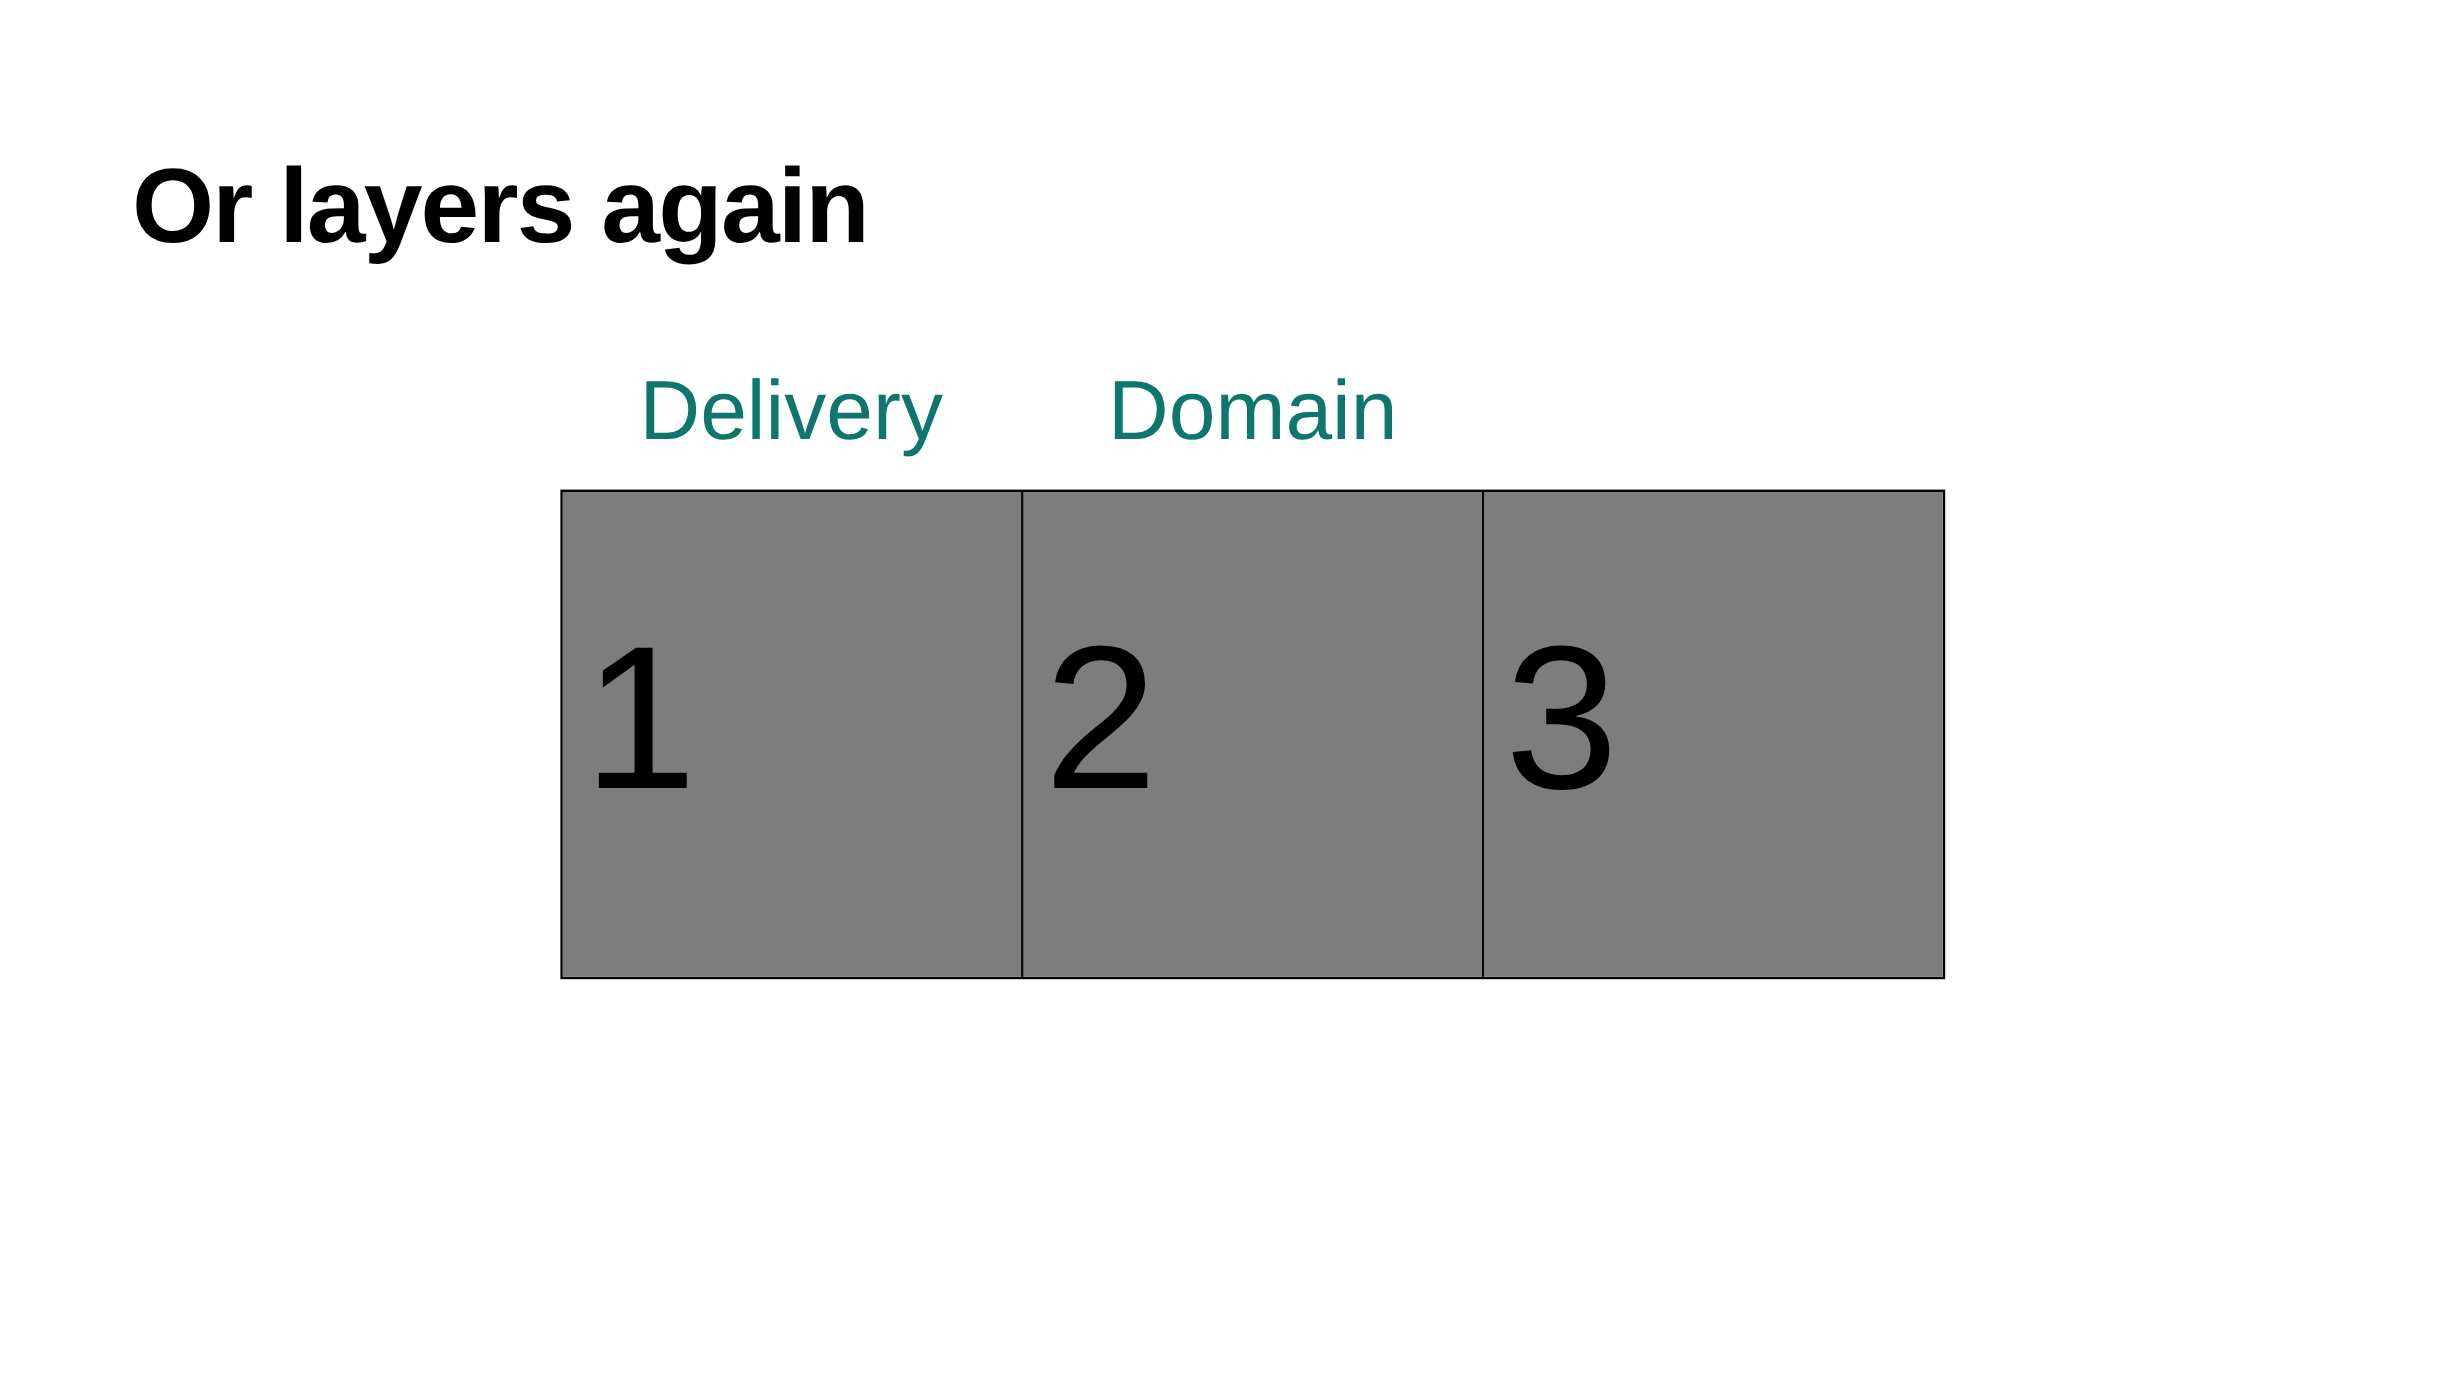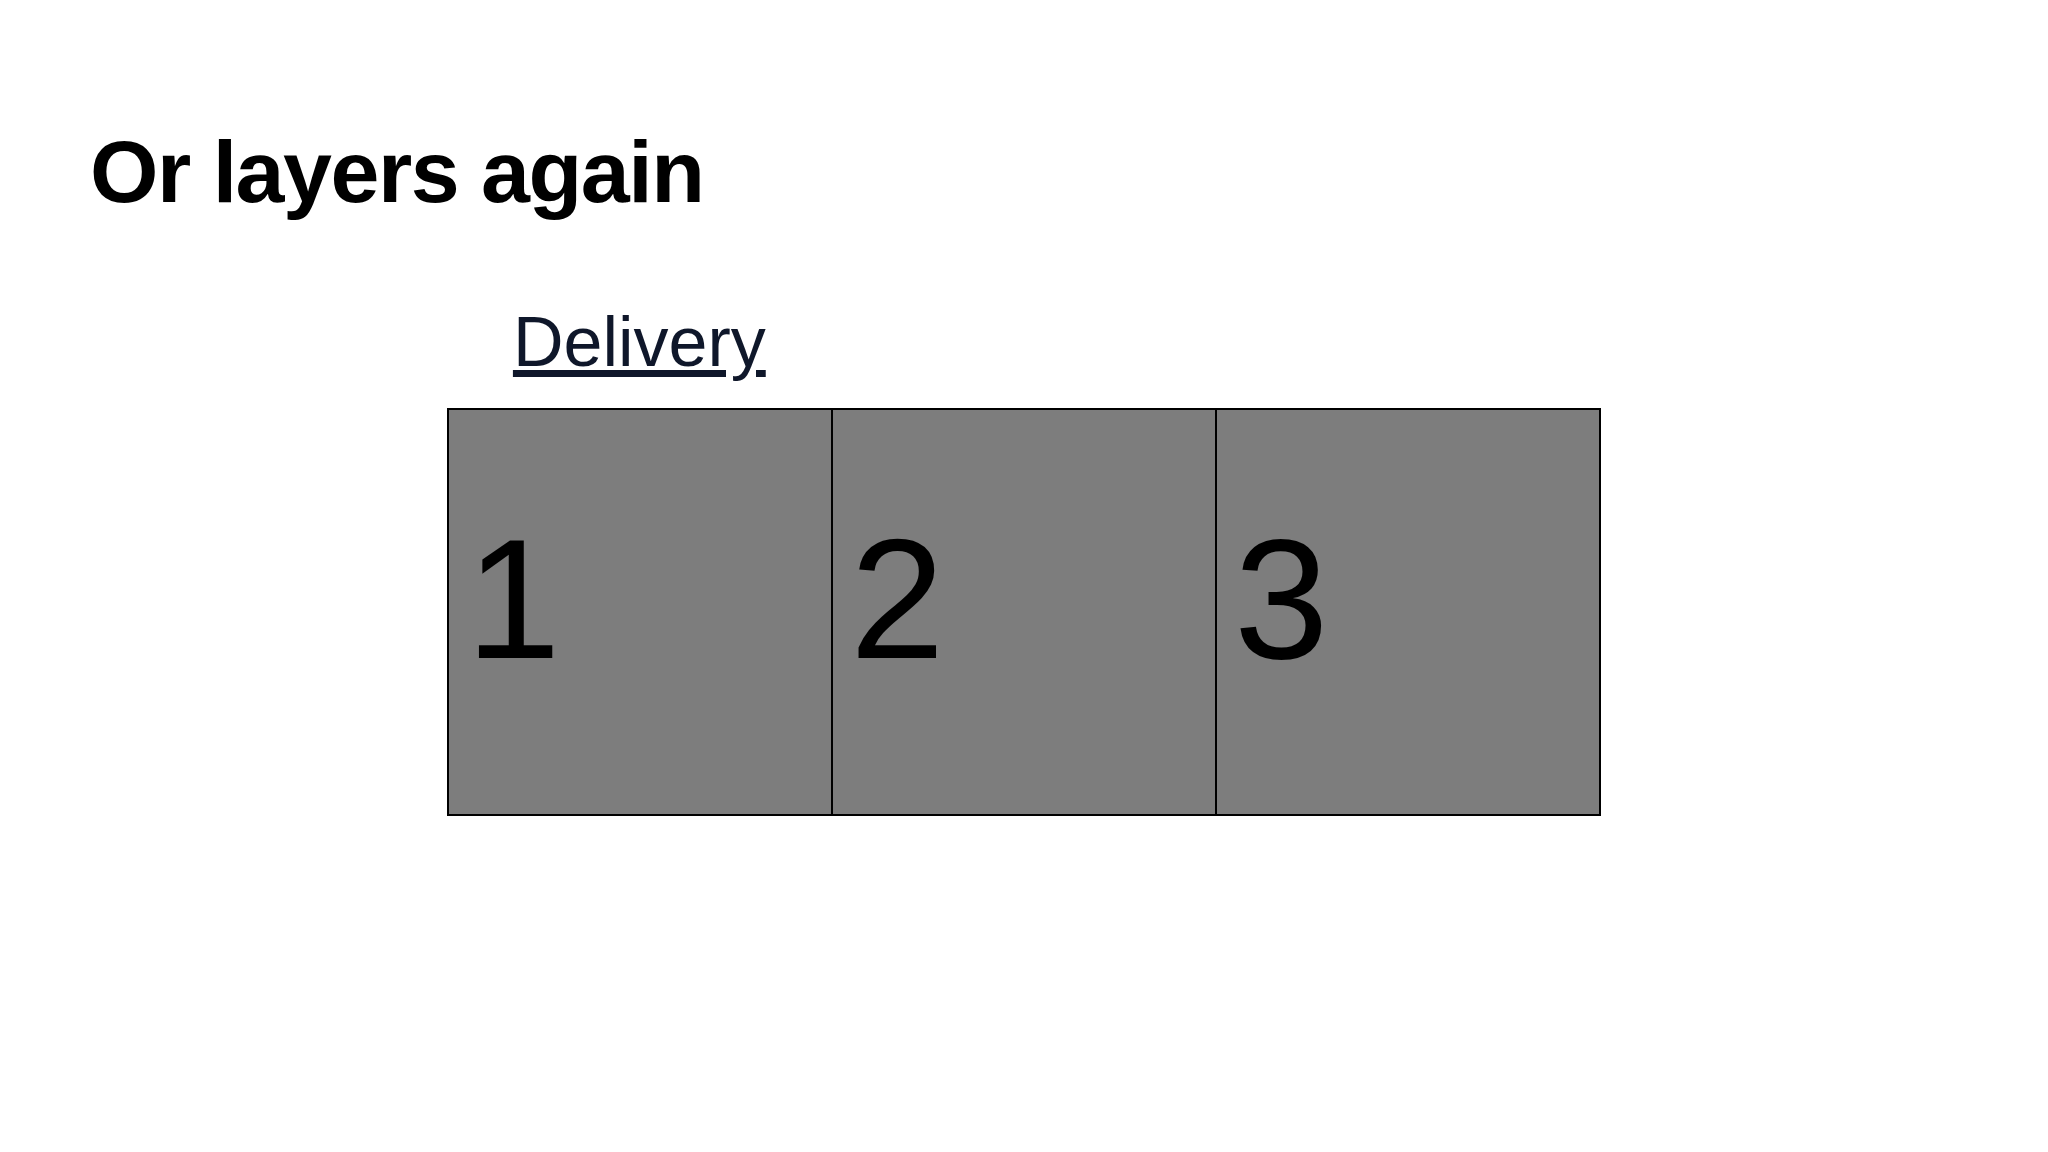--- a/index.html
+++ b/index.html
@@ -8,20 +8,21 @@
     background: #ffffff;
   }
   .slide {
     position: relative;
     width: 1828px;
     height: 1152px;
     background: #ffffff;
     overflow: hidden;
     font-family: "Liberation Sans", sans-serif;
     color: #000000;
+    margin-left: 20px;
   }
   .title {
     position: absolute;
     left: 90px;
     top: 128px;
     margin: 0;
     font-size: 88px;
     font-weight: 700;
     letter-spacing: -1.5px;
     line-height: 1;
@@ -35,22 +36,21 @@
     width: 1154px;
     display: grid;
     grid-template-columns: 1fr 1fr 1fr;
   }
   .layer-label {
     font-size: 70px;
     font-weight: 400;
     line-height: 1;
     text-align: center;
     white-space: nowrap;
-    color: #0f172a;
-    text-decoration: underline;
+    color: #0f766e;
   }
   .boxes {
     position: absolute;
     left: 447px;
     top: 408px;
     width: 1154px;
     height: 408px;
     box-sizing: border-box;
     border: 2px solid #000000;
     display: flex;
@@ -76,20 +76,21 @@
 </style>
 </head>
 <body>
 
 <div class="slide">
 
   <h1 class="title">Or layers again</h1>
 
   <div class="labels-row">
     <div class="layer-label">Delivery</div>
+    <div class="layer-label">Domain</div>
   </div>
 
   <div class="boxes">
     <div class="layer-cell">
       <span class="layer-number">1</span>
     </div>
     <div class="layer-cell">
       <span class="layer-number">2</span>
     </div>
     <div class="layer-cell">

